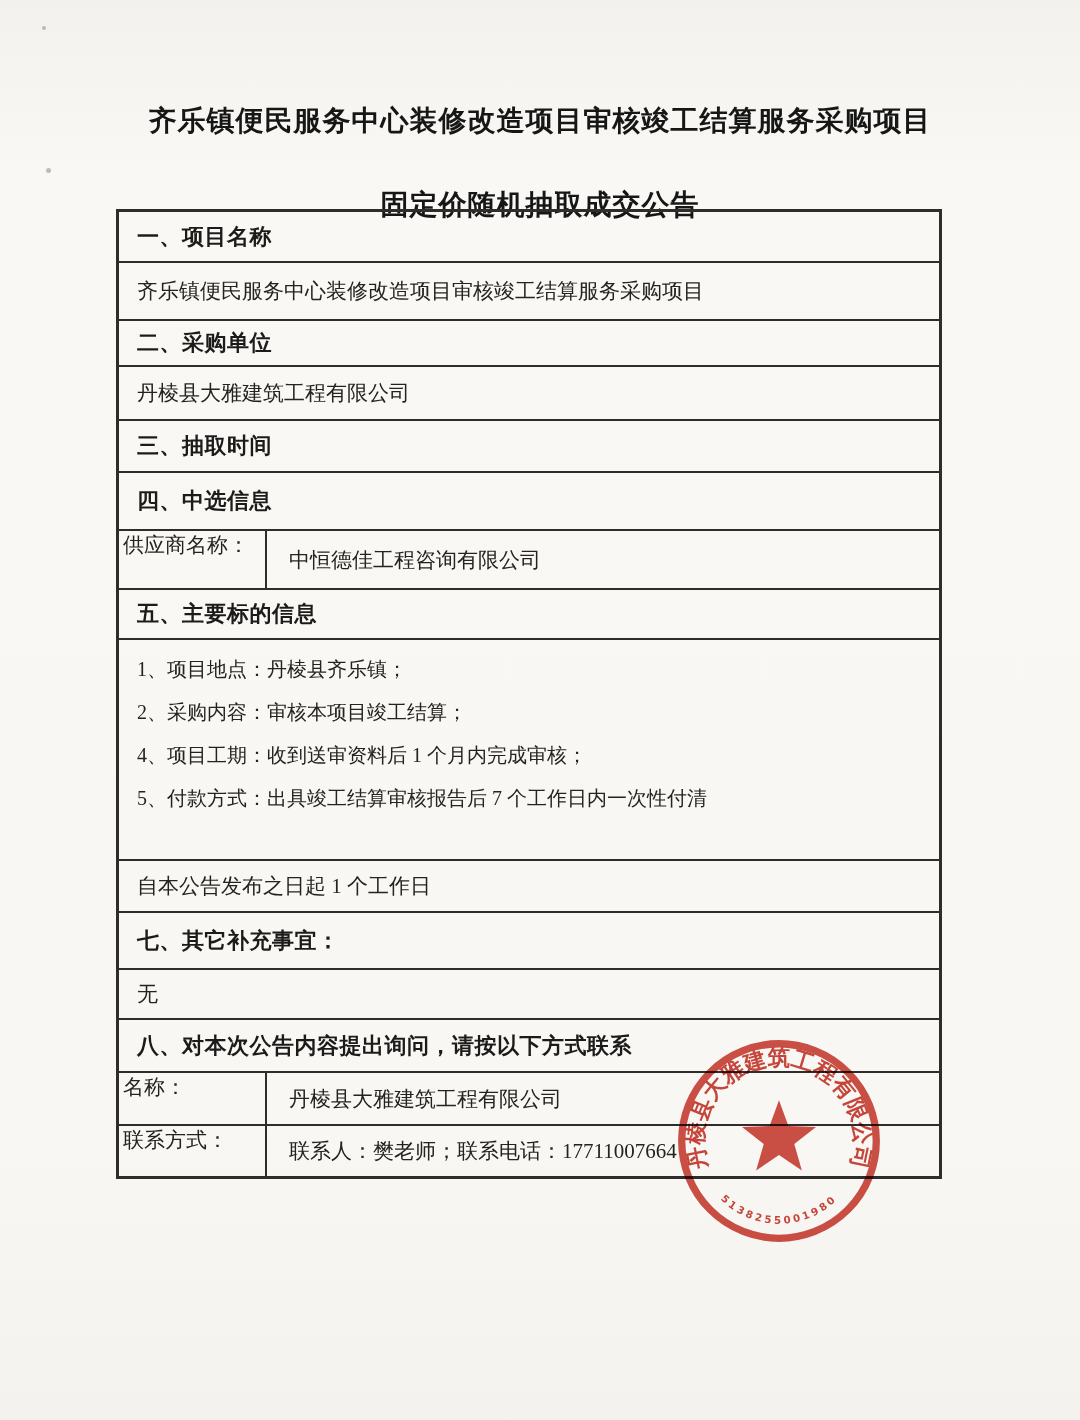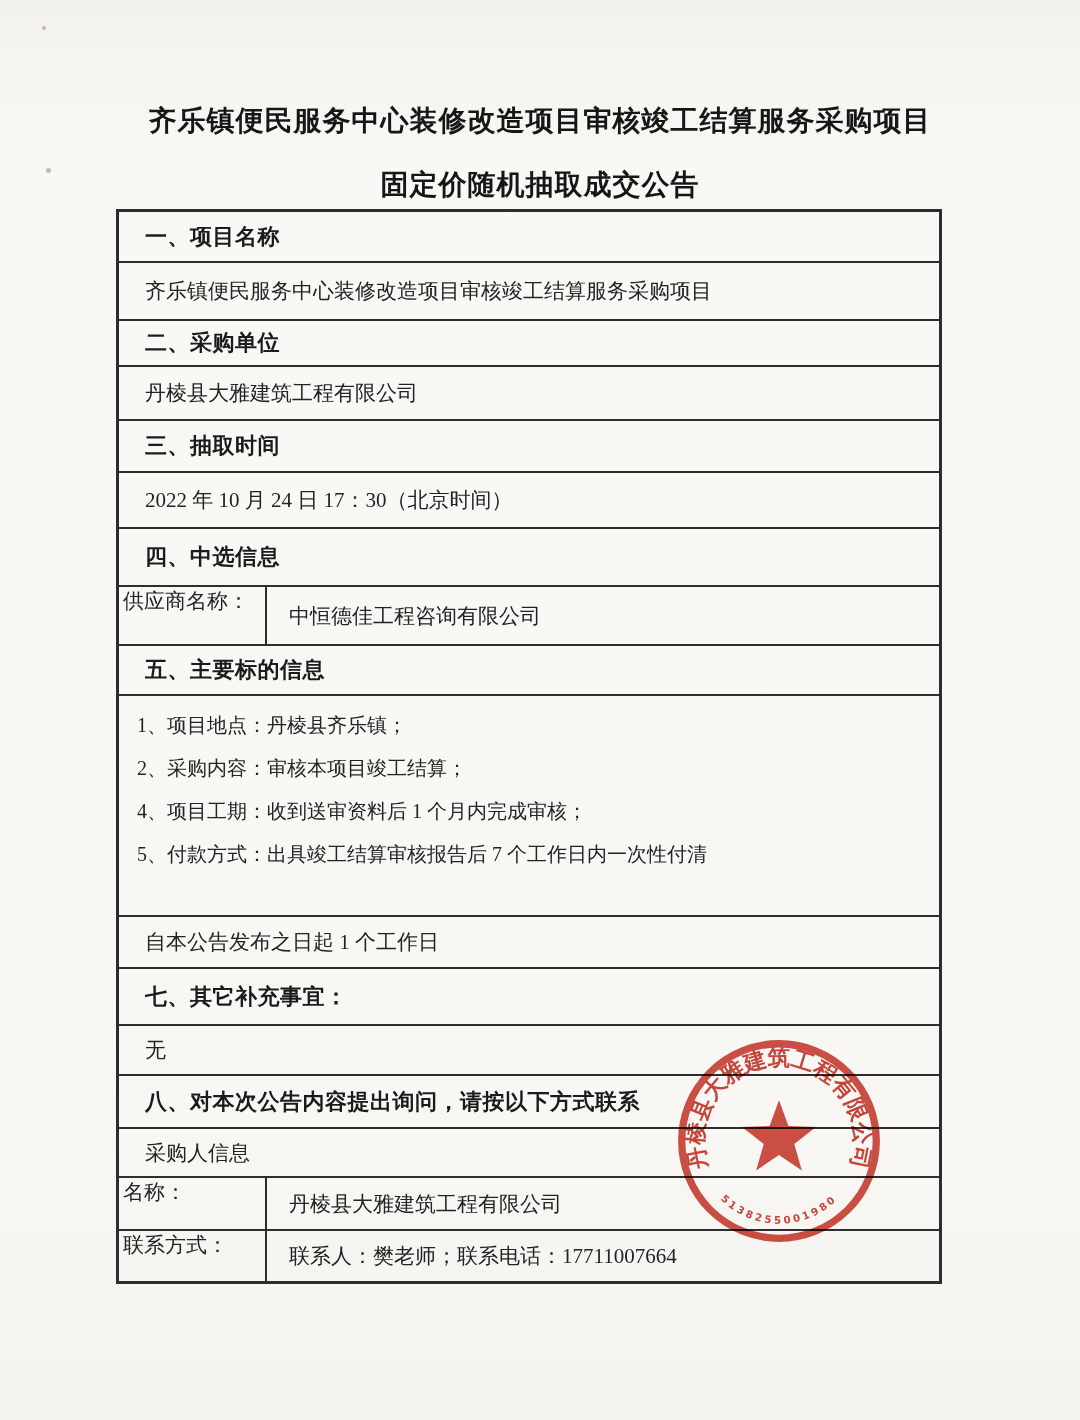--- a/index.html
+++ b/index.html
@@ -11,29 +11,29 @@
   .page{
     position:relative;width:1080px;height:1420px;overflow:hidden;
     background:linear-gradient(180deg,#f3f1ed 0%,#f9f8f5 12%,#f8f7f4 80%,#f4f2ee 100%);
     color:#1f1f1f;
   }
   .doc-title{
     position:absolute;top:106px;left:0;right:0;
     text-align:center;font-weight:bold;color:#161616;
   }
   .title-line{font-size:28px;line-height:30px;letter-spacing:1px;}
-  .title-line + .title-line{margin-top:34px;}
+  .title-line + .title-line{margin-top:54px;}
   .tbl{
     position:absolute;left:116px;top:209px;width:826px;
     border:3px solid #2e2d2b;box-sizing:border-box;
   }
   .row{
     box-sizing:border-box;display:flex;align-items:center;
     border-bottom:2px solid #2e2d2b;
-    padding-left:26px;font-size:21px;color:#242321;
+    padding-left:18px;font-size:21px;color:#242321;
   }
   .row:last-child{border-bottom:none;}
   .row.hdr{font-weight:bold;font-size:22px;letter-spacing:0.5px;color:#1c1b1a;}
   .row.cols{padding-left:0;}
   .cell-label{
     width:148px;height:100%;box-sizing:border-box;
     border-right:2px solid #2e2d2b;
     display:flex;align-items:flex-start;padding-left:4px;flex:none;
   }
   .cell-value{flex:1;display:flex;align-items:center;padding-left:22px;}
@@ -72,23 +72,20 @@
     <div class="row hdr" style="height:46px">
       <span>二、采购单位</span>
     </div>
     <div class="row" style="height:54px">
       <span>丹棱县大雅建筑工程有限公司</span>
     </div>
 
     <div class="row hdr" style="height:52px">
       <span>三、抽取时间</span>
     </div>
-    <div class="row" style="height:56px">
-      <span>2022 年 10 月 24 日 17：30（北京时间）</span>
-    </div>
 
     <div class="row hdr" style="height:58px">
       <span>四、中选信息</span>
     </div>
     <div class="row cols" style="height:59px">
       <div class="cell-label">
         <span>供应商名称：</span>
       </div>
       <div class="cell-value">
         <span>中恒德佳工程咨询有限公司</span>
@@ -111,23 +108,20 @@
 
     <div class="row hdr" style="height:57px">
       <span>七、其它补充事宜：</span>
     </div>
     <div class="row" style="height:50px">
       <span>无</span>
     </div>
 
     <div class="row hdr" style="height:53px">
       <span>八、对本次公告内容提出询问，请按以下方式联系</span>
-    </div>
-    <div class="row" style="height:49px">
-      <span>采购人信息</span>
     </div>
     <div class="row cols" style="height:53px">
       <div class="cell-label">
         <span>名称：</span>
       </div>
       <div class="cell-value">
         <span>丹棱县大雅建筑工程有限公司</span>
       </div>
     </div>
     <div class="row cols" style="height:50px">

